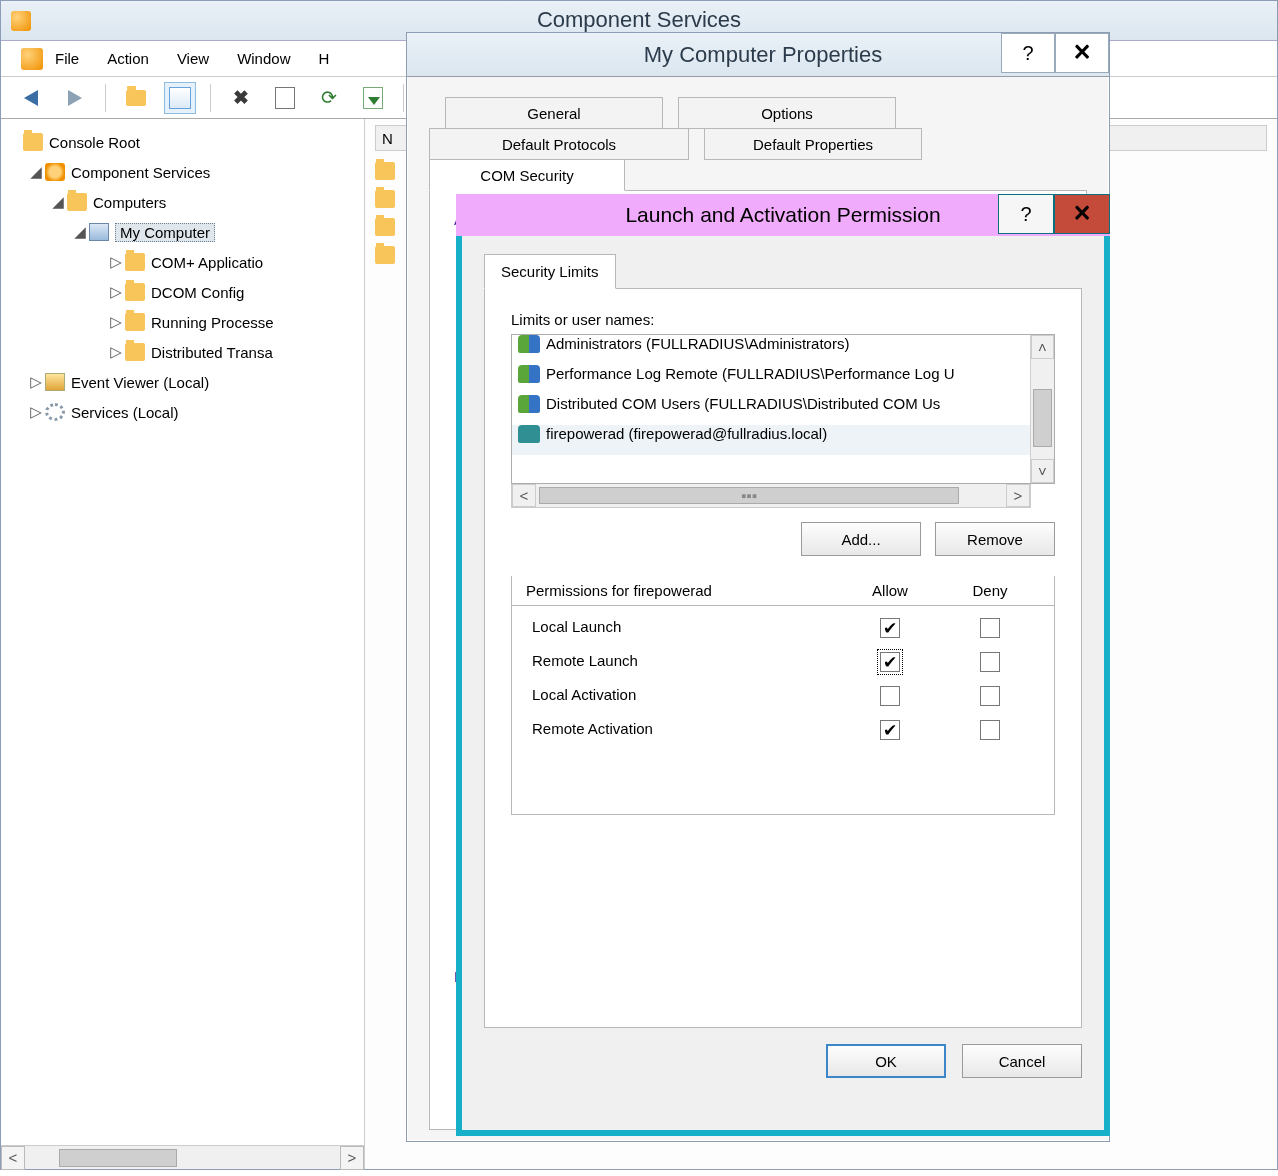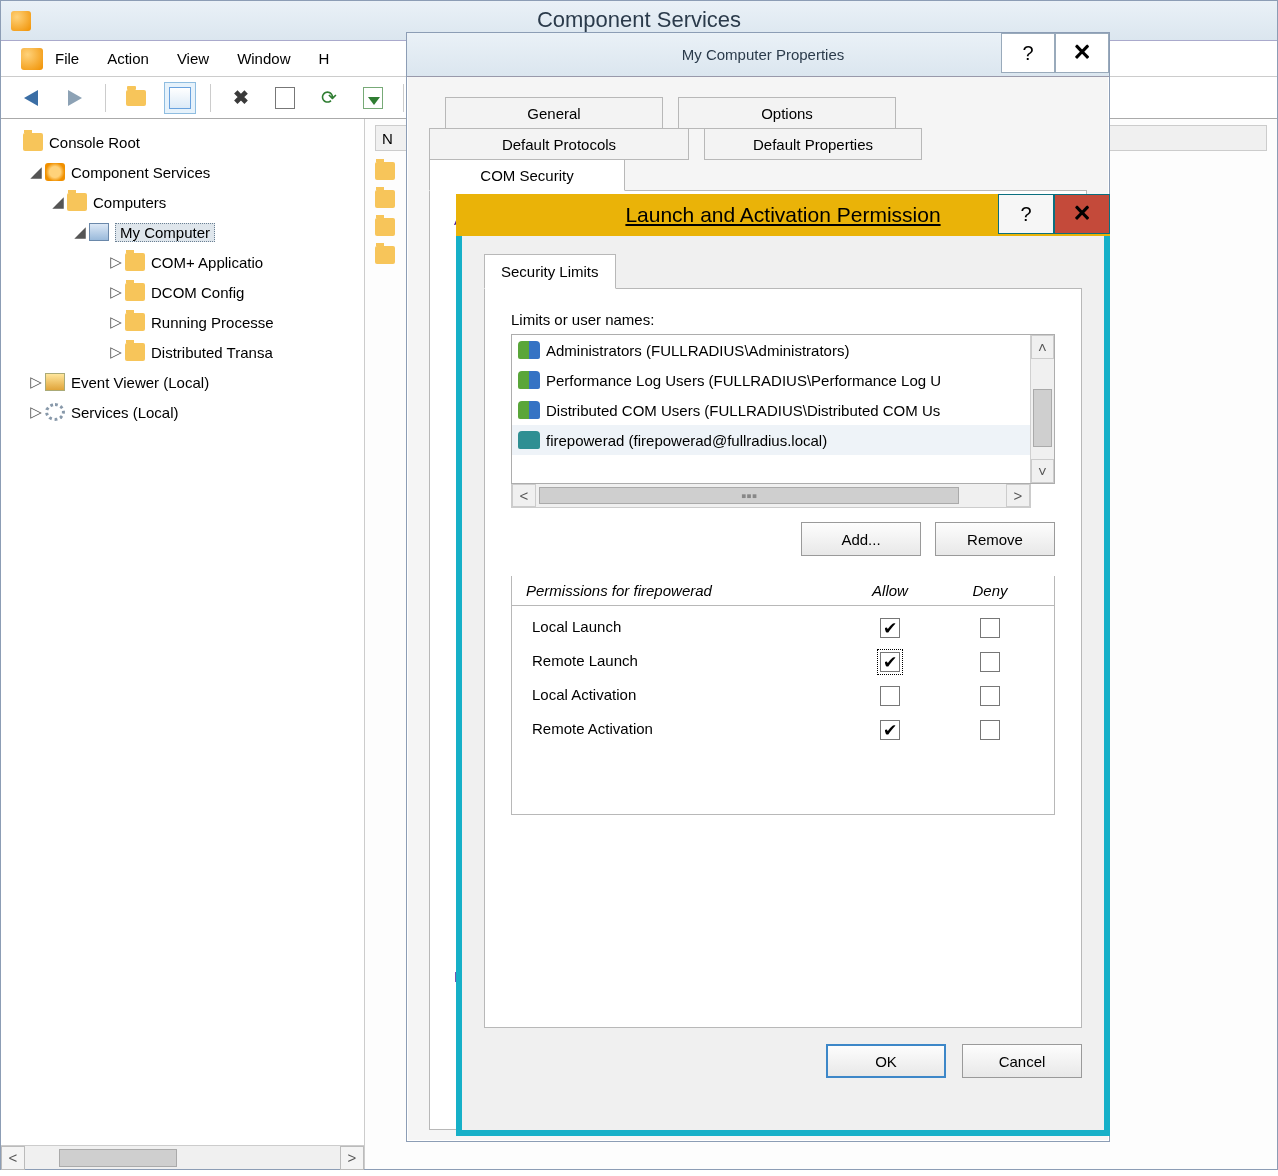--- a/index.html
+++ b/index.html
@@ -52,70 +52,70 @@
   .tree-hscroll .thumb{position:absolute;left:34px;top:3px;width:118px;height:18px;background:#cfcfcf;border:1px solid #aaa;}
 
   .list-pane { flex:1; background:#fdfdfd; padding:6px 10px; }
   .list-pane .hdr { background:#f0f0f0; border:1px solid #ccc; height:26px; display:flex; align-items:center; padding-left:6px; margin-bottom:6px;}
   .list-pane .li { display:flex; align-items:center; height:28px; }
   .list-pane .li .ico{margin-right:6px;}
 
   
   .props-window { position:absolute; top:32px; left:406px; width:704px; height:1110px; background:#f5f5f5; border:1px solid #8c9db5; box-shadow:0 0 0 1px #fff inset; }
   .props-titlebar { height:44px; background:linear-gradient(#eaf1f7,#dbe6ef); display:flex; align-items:center; justify-content:center; position:relative; border-bottom:1px solid #99a; }
-  .props-titlebar .title { font-size:15px; color:#2b3b4b;margin-left:10px; }
+  .props-titlebar .title { font-size:22px; color:#2b3b4b;margin-left:10px; }
   .props-titlebar .btns { position:absolute; right:0; top:0; display:flex; }
   .title-btn { width:54px; height:40px; border:1px solid #9ab; background:#fff; display:flex; align-items:center; justify-content:center; font-size:20px; }
   .title-btn.close { font-weight:bold; }
   .props-body { padding:20px 22px; }
   .tabs { display:flex; flex-wrap:wrap; }
   .tab { height:32px; border:1px solid #b8b8b8; background:#f3f3f3; display:flex; align-items:center; justify-content:center; margin-right:-1px; margin-bottom:-1px; }
   .tab.row1 { width:218px;margin-left:16px; }
   .tab.row2w { width:260px; }
   .tab.row2a { width:196px; }
   .tab.active { background:#fff; border-bottom:1px solid #fff; z-index:2; }
   .tab-page { border:1px solid #b8b8b8; background:#fff; padding:20px 24px; height:940px; }
   .hidden-label { color:#4c1d95; font-size:15px; }
 
   
   .perm-window { position:absolute; top:194px; left:456px; width:654px; height:942px; border:6px solid #16b0c8; background:#f0f0f0; }
-  .perm-titlebar { height:42px; background:#eab308; display:flex; align-items:center; justify-content:center; position:relative; margin:-6px -6px 0 -6px;text-decoration:underline; }
+  .perm-titlebar { height:42px; background:#f0abfc; display:flex; align-items:center; justify-content:center; position:relative; margin:-6px -6px 0 -6px; }
   .perm-titlebar .title { font-size:21px; color:#000; }
   .perm-titlebar .btns { position:absolute; right:0; top:0; display:flex;}
   .perm-titlebar .title-btn { width:56px; height:40px; border:1px solid #0a6f7f; }
   .perm-titlebar .title-btn.help { background:#f6f6f6;}
   .perm-titlebar .title-btn.close{ background:#c44a3a; color:#000;}
   .perm-body { padding:18px 22px; }
 
   .inner-tab { display:inline-block; border:1px solid #b8b8b8; background:#fff; padding:8px 16px; border-bottom:1px solid #fff; position:relative; z-index:2; }
   .inner-page { border:1px solid #b8b8b8; background:#fff; margin-top:-1px; padding:22px 26px 18px; height:740px; }
 
   .listbox { border:1px solid #adadad; background:#fff; height:150px; display:flex; margin-top:6px; }
   .listbox .items { flex:1; overflow:hidden; }
-  .listbox .item { display:flex; align-items:center; height:30px; padding-left:6px; white-space:nowrap; }
+  .listbox .item { display:flex; height:30px; padding-left:6px; white-space:nowrap; }
   .listbox .item.sel { background:#eef3f8; }
   .listbox .scrollbar { width:24px; background:#f0f0f0; border-left:1px solid #d0d0d0; display:flex; flex-direction:column; }
   .sb-btn{height:24px;border:1px solid #ccc;display:flex;align-items:center;justify-content:center;color:#555;}
   .sb-track{flex:1;position:relative;}
   .sb-thumb{position:absolute;top:30px;left:2px;right:2px;height:58px;background:#cfcfcf;border:1px solid #aaa;}
 
   .people-ico{width:22px;height:18px;margin-right:6px;position:relative;}
   .people-ico.g{background:linear-gradient(90deg,#5aa63a 50%,#3573c4 50%);border-radius:4px 4px 2px 2px;}
   .people-ico.u{background:#2f8f93;border-radius:4px 4px 2px 2px;}
 
   .hscrollbar { height:24px; background:#f0f0f0; border:1px solid #ccc; border-top:none; display:flex; }
   .hscrollbar .btn{width:24px;border:1px solid #ccc;display:flex;align-items:center;justify-content:center;color:#555;}
   .hscrollbar .track{flex:1;position:relative;}
   .hscrollbar .thumb{position:absolute;top:3px;left:3px;width:420px;height:17px;background:#cfcfcf;border:1px solid #aaa;display:flex;align-items:center;justify-content:center;color:#888;}
 
   .btn-row { display:flex; justify-content:flex-end; gap:14px; margin-top:14px; }
   .winbtn { width:120px; height:34px; border:1px solid #9a9a9a; background:linear-gradient(#fdfdfd,#e8e8e8); display:flex; align-items:center; justify-content:center; }
 
   .perm-table { margin-top:26px; border:1px solid #b8b8b8; border-top:none; }
-  .perm-table .hdr { display:flex; padding:6px 14px;font-style:italic; }
+  .perm-table .hdr { display:flex; padding:6px 14px; }
   .perm-table .hdr .c1{flex:1;} .perm-table .hdr .c2,.perm-table .hdr .c3{width:100px;text-align:center;}
   .perm-table .rows { border-top:1px solid #b8b8b8; padding:12px 14px 60px; }
   .perm-table .prow { display:flex; height:34px; }
   .perm-table .prow .c1{flex:1;padding-left:6px;} .perm-table .prow .c2,.perm-table .prow .c3{width:100px;display:flex;justify-content:center;}
   .cbx { width:20px; height:20px; border:1px solid #777; background:#fff; display:flex; align-items:center; justify-content:center; font-size:17px; line-height:1; }
   .cbx.focus { outline:1px dotted #000; outline-offset:2px; }
 
   .dlg-buttons { display:flex; justify-content:flex-end; gap:16px; margin-top:16px; }
   .dlg-buttons .winbtn.primary { border:2px solid #3d87c8; }
 </style>
@@ -272,21 +272,21 @@
       <div>Limits or user names:</div>
 
       <div class="listbox">
         <div class="items">
           <div class="item">
               <div class="people-ico g"></div>
               <span>Administrators (FULLRADIUS\Administrators)</span>
             </div>
           <div class="item">
               <div class="people-ico g"></div>
-              <span>Performance Log Users (FULLRADIUS\Performance Log U</span>
+              <span>Performance Log Remote (FULLRADIUS\Performance Log U</span>
             </div>
           <div class="item">
               <div class="people-ico g"></div>
               <span>Distributed COM Users (FULLRADIUS\Distributed COM Us</span>
             </div>
           <div class="item sel">
               <div class="people-ico u"></div>
               <span>firepowerad (firepowerad@fullradius.local)</span>
             </div>
         </div>

